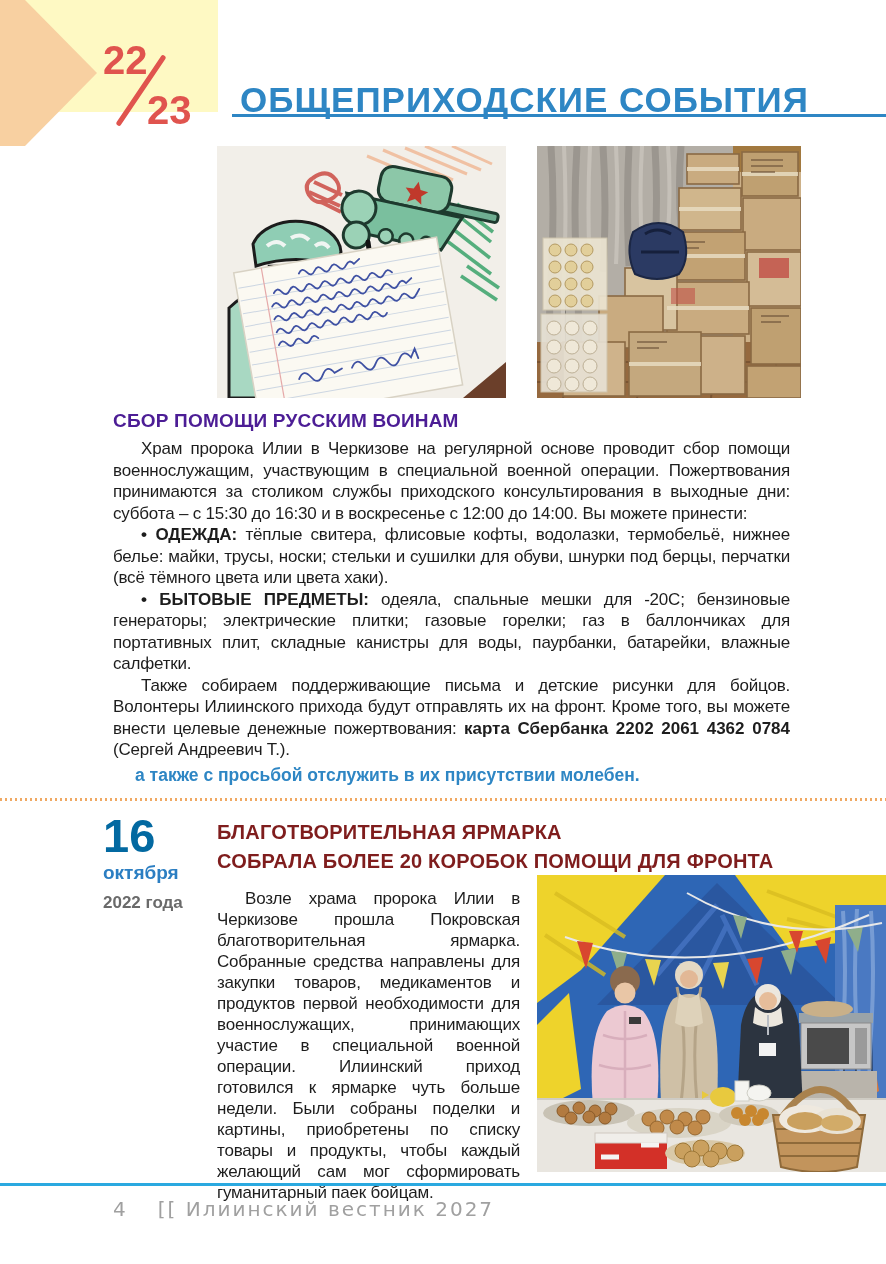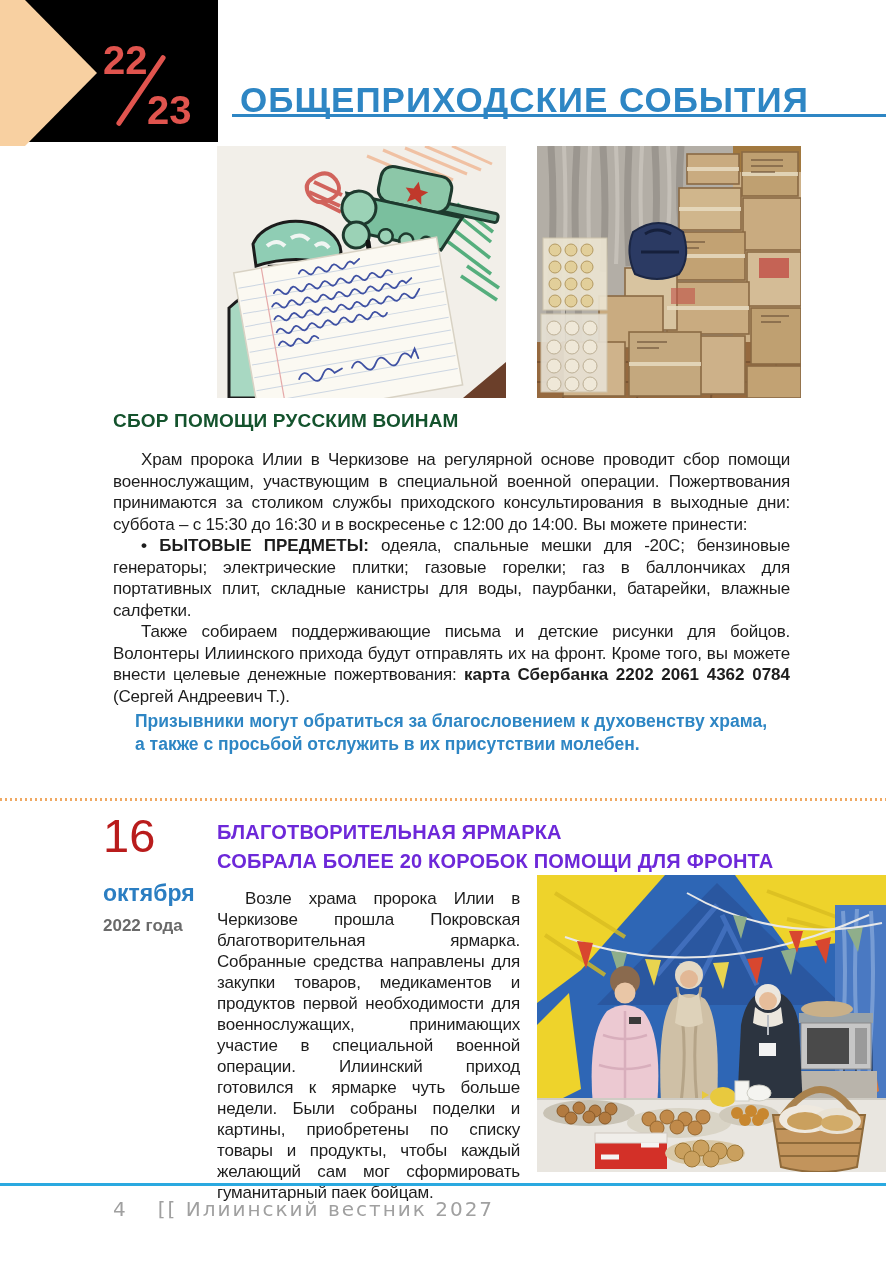--- a/index.html
+++ b/index.html
@@ -2,21 +2,21 @@
 <html><head>
 <meta charset="utf-8">
 <style>
   html,body{margin:0;padding:0;background:#ffffff;}
   .page{position:relative;width:886px;height:1264px;background:#fff;overflow:hidden;
         font-family:"Liberation Sans",sans-serif;color:#1d1d1d;}
   .abs{position:absolute;}
 
   
   .peach-strip{left:0;top:0;width:25px;height:146px;background:#f8d0a1;}
-  .blue-box{left:25px;top:0;width:193px;height:142px;background:#000000;}
+  .blue-box{left:25px;top:0;width:193px;height:112px;background:#fef9c3;}
   .chevron{left:0;top:0;width:0;height:0;
            border-top:73px solid transparent;border-bottom:73px solid transparent;
            border-left:72px solid #f8d0a1;}
   .pnum{font-weight:bold;font-size:40px;color:#e0544e;line-height:1;}
   .pnum-top{left:78px;top:40px;}
   .pnum-bot{left:122px;top:90px;}
   .pnum-slash{left:74px;top:88px;width:84px;height:5px;background:#e0544e;
               transform:rotate(-56deg);border-radius:3px;}
   .page-title{left:240px;top:64px;font-size:35px;font-weight:bold;color:#2e86c4;
               letter-spacing:1px;white-space:nowrap;margin-top:16px;}
@@ -24,37 +24,37 @@
 
   
   .photo{overflow:hidden;}
   .photo svg{display:block;}
   .photo1{left:217px;top:146px;width:289px;height:252px;}
   .photo2{left:537px;top:146px;width:264px;height:252px;}
   .photo3{left:537px;top:875px;width:349px;height:297px;}
 
   
   .sec1{left:113px;top:410px;width:677px;}
-  .sec-heading{font-size:19px;font-weight:bold;color:#14532d;letter-spacing:.2px;margin:0 0 17px 0;}
+  .sec-heading{font-size:19px;font-weight:bold;color:#4c1d95;letter-spacing:.2px;margin:0 0 6px 0;}
   .body-p{font-size:17px;line-height:21.5px;text-align:justify;text-indent:28px;
           letter-spacing:-0.2px;margin:0;}
   .body-p b{letter-spacing:0;}
   .callout{margin-top:3px;padding-left:22px;font-size:17.5px;line-height:23px;
            font-weight:bold;color:#2e86c4;}
 
   .dotted-rule{left:0;top:798px;width:886px;height:3px;
     background:repeating-linear-gradient(90deg,#f0a963 0 2px,transparent 2px 5px);}
 
   
   .date-block{left:103px;top:812px;width:112px;}
-  .date-day{font-size:47px;font-weight:normal;color:#b91c1c;line-height:1;}
-  .date-month{font-size:23px;font-weight:bold;color:#2b7ec2;margin-top:21px;}
+  .date-day{font-size:47px;font-weight:bold;color:#0369a1;line-height:1;}
+  .date-month{font-size:19px;font-weight:bold;color:#2b7ec2;margin-top:3px;}
   .date-year{font-size:17px;font-weight:bold;color:#6a6a6a;margin-top:9px;}
   .sec2-head{left:217px;top:818px;width:580px;font-size:20px;font-weight:bold;
-             line-height:29px;color:#6d28d9;letter-spacing:.2px;}
+             line-height:29px;color:#7f1d1d;letter-spacing:.2px;}
   .sec2-body{left:217px;top:888px;width:303px;font-size:17px;line-height:21px;
              text-align:justify;text-indent:28px;letter-spacing:-0.2px;}
 
   
   .footer-rule{left:0;top:1183px;width:886px;height:3px;background:#2aa9e0;}
   .footer{left:113px;top:1197px;font-family:"DejaVu Sans",sans-serif;
           font-size:20px;color:#a0a0a0;letter-spacing:2px;font-weight:400;}
   .footer .fp{margin-right:30px;}
 </style>
 </head>
@@ -247,24 +247,24 @@
             <circle cx="35" cy="238" r="7"></circle>
             <circle cx="53" cy="238" r="7"></circle>
         </g>
       </g>
     </svg>
   </div>
 
   <div class="abs sec1">
     <h2 class="sec-heading">СБОР ПОМОЩИ РУССКИМ ВОИНАМ</h2>
     <p class="body-p">Храм пророка Илии в Черкизове на регулярной основе проводит сбор помощи военнослужащим, участвующим в специальной военной операции. Пожертвования принимаются за столиком службы приходского консультирования в выходные дни: суббота – с 15:30 до 16:30 и в воскресенье с 12:00 до 14:00. Вы можете принести:</p>
+    <p class="body-p"><b><span>•</span> <span>ОДЕЖДА:</span></b><span> тёплые свитера, флисовые кофты, водолазки, термобельё, нижнее белье: майки, трусы, носки; стельки и сушилки для обуви, шнурки под берцы, перчатки (всё тёмного цвета или цвета хаки).</span></p>
     <p class="body-p"><b><span>•</span> <span>БЫТОВЫЕ ПРЕДМЕТЫ:</span></b><span> одеяла, спальные мешки для -20С; бензиновые генераторы; электрические плитки; газовые горелки; газ в баллончиках для портативных плит, складные канистры для воды, паурбанки, батарейки, влажные салфетки.</span></p>
     <p class="body-p"><span>Также собираем поддерживающие письма и детские рисунки для бойцов. Волонтеры Илиинского прихода будут отправлять их на фронт. Кроме того, вы можете внести целевые денежные пожертвования: </span><b>карта Сбербанка 2202 2061 4362 0784</b><span> (Сергей Андреевич Т.).</span></p>
     <div class="callout">
-      <div>Призывники могут обратиться за благословением к духовенству храма,</div>
       <div>а также с просьбой отслужить в их присутствии молебен.</div>
     </div>
   </div>
 
   <div class="abs dotted-rule"></div>
 
   <div class="abs date-block">
     <div class="date-day">16</div>
     <div class="date-month">октября</div>
     <div class="date-year">2022 года</div>

